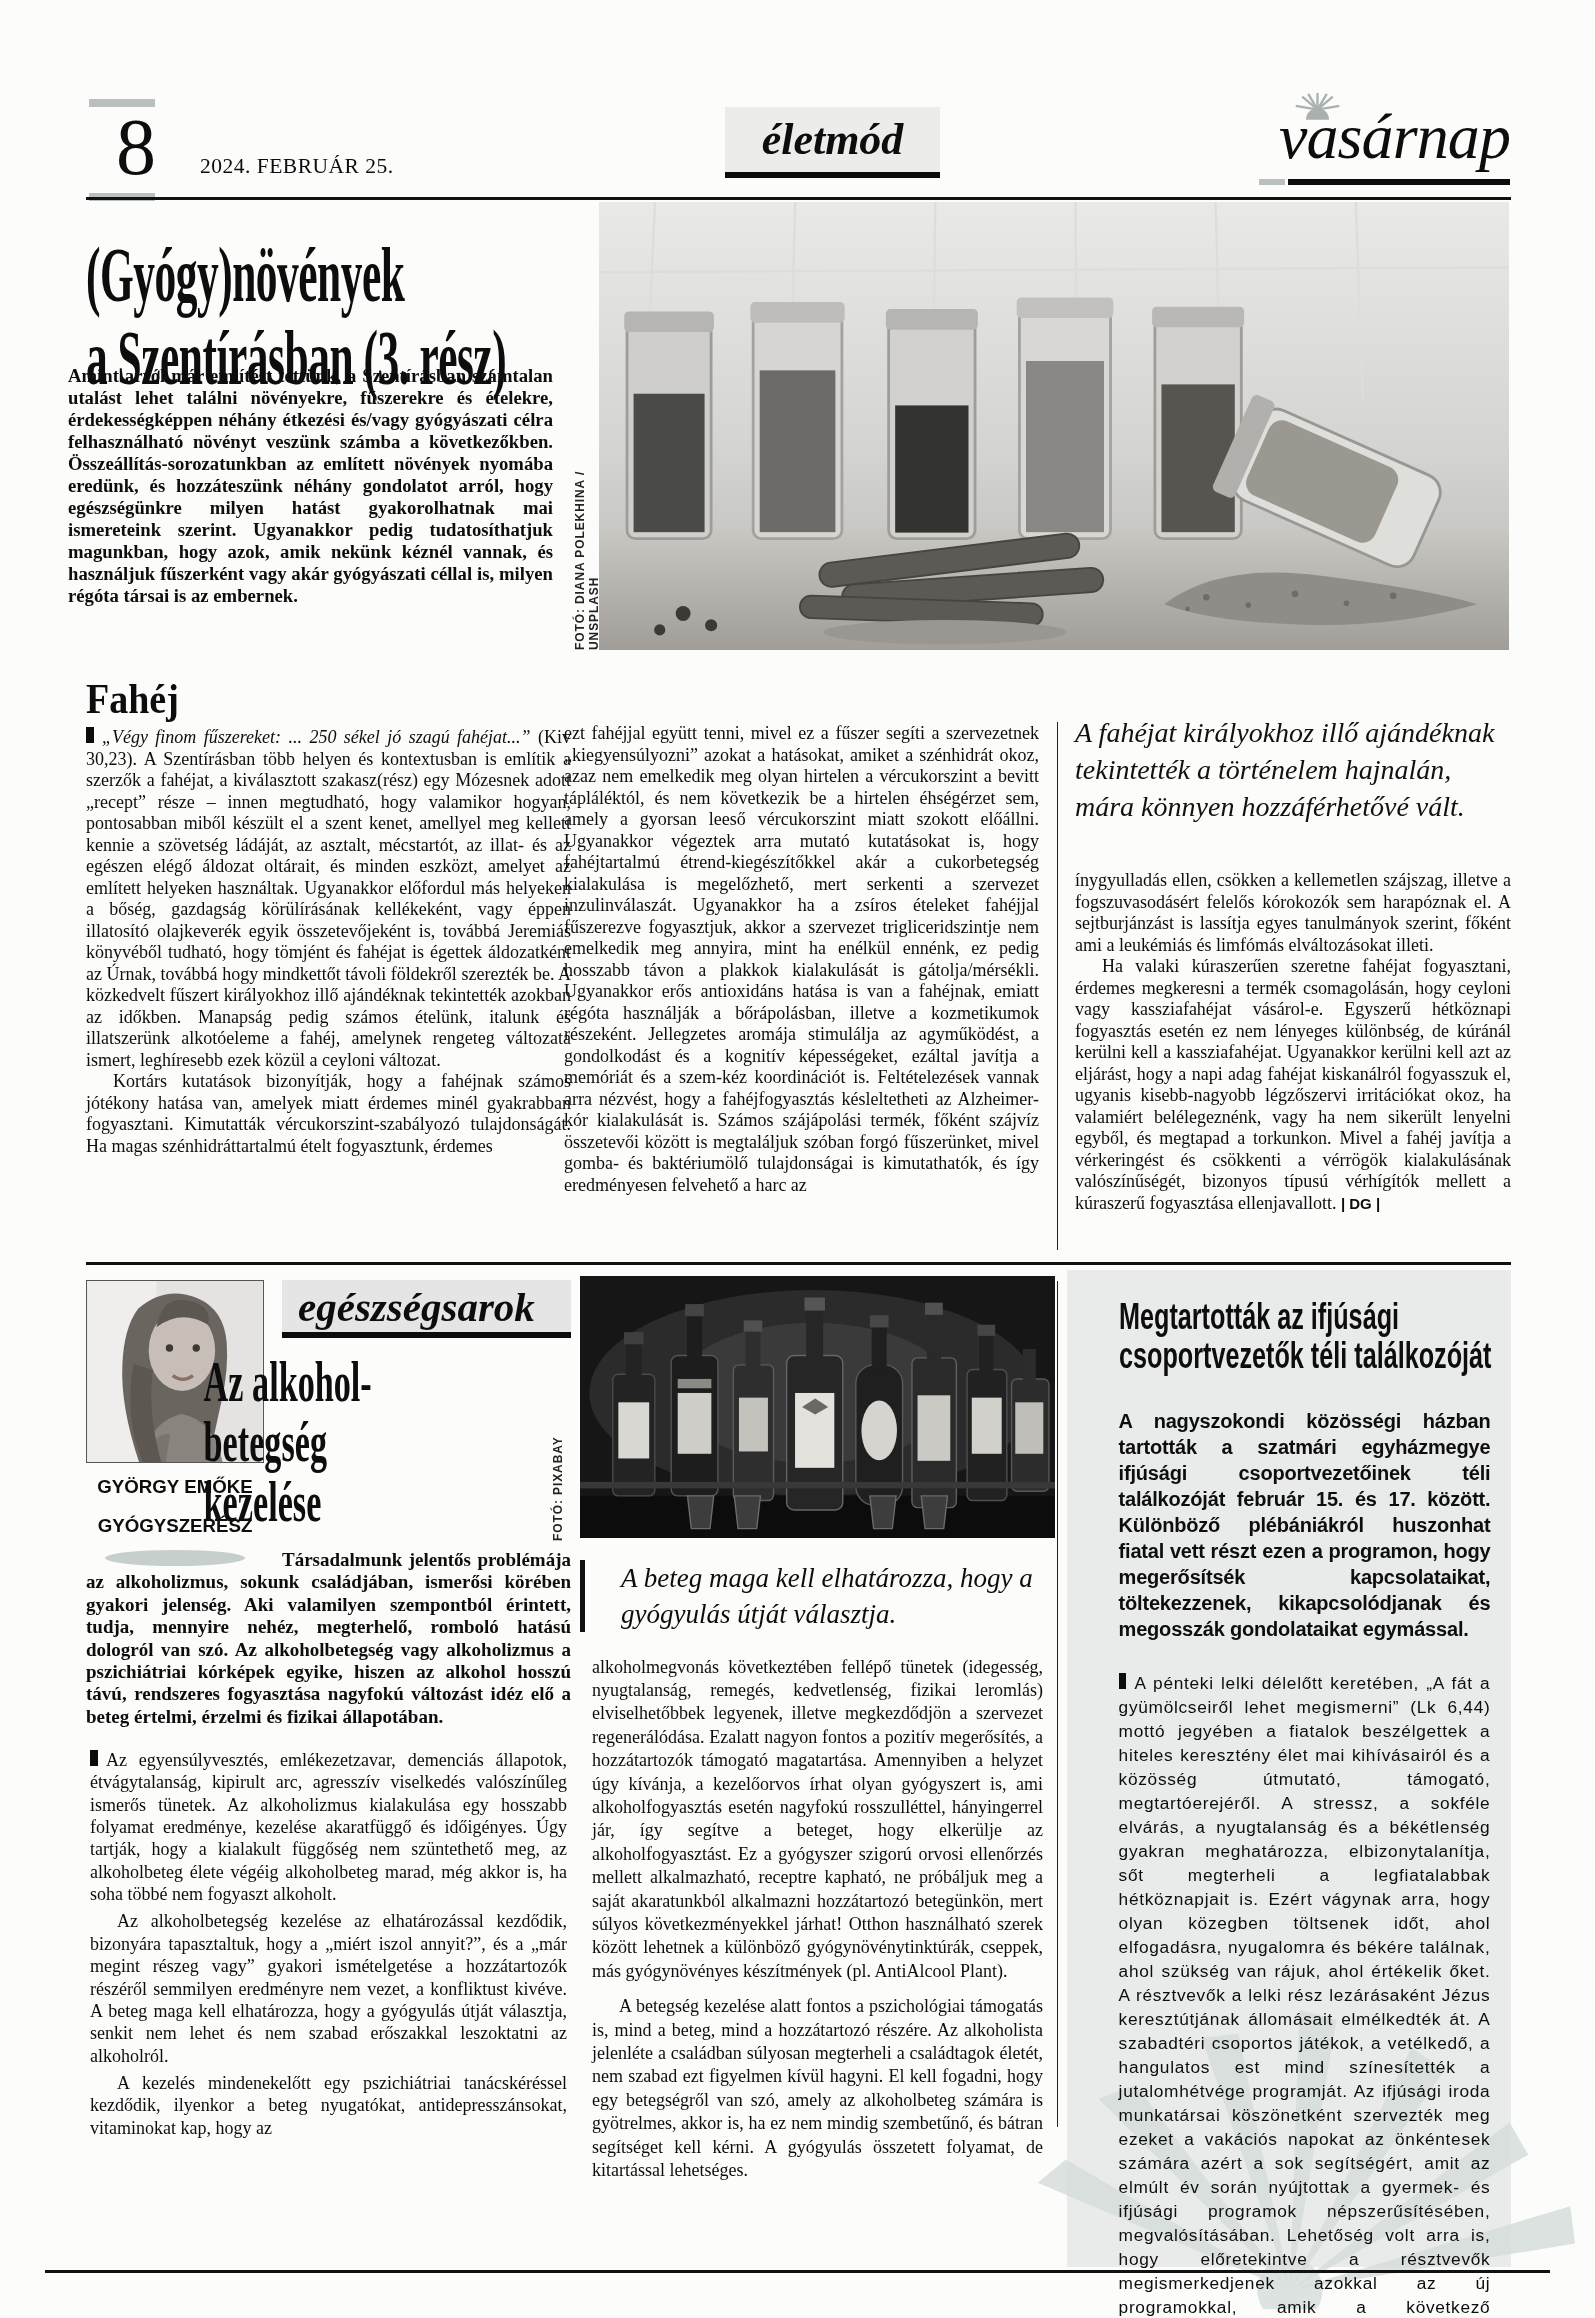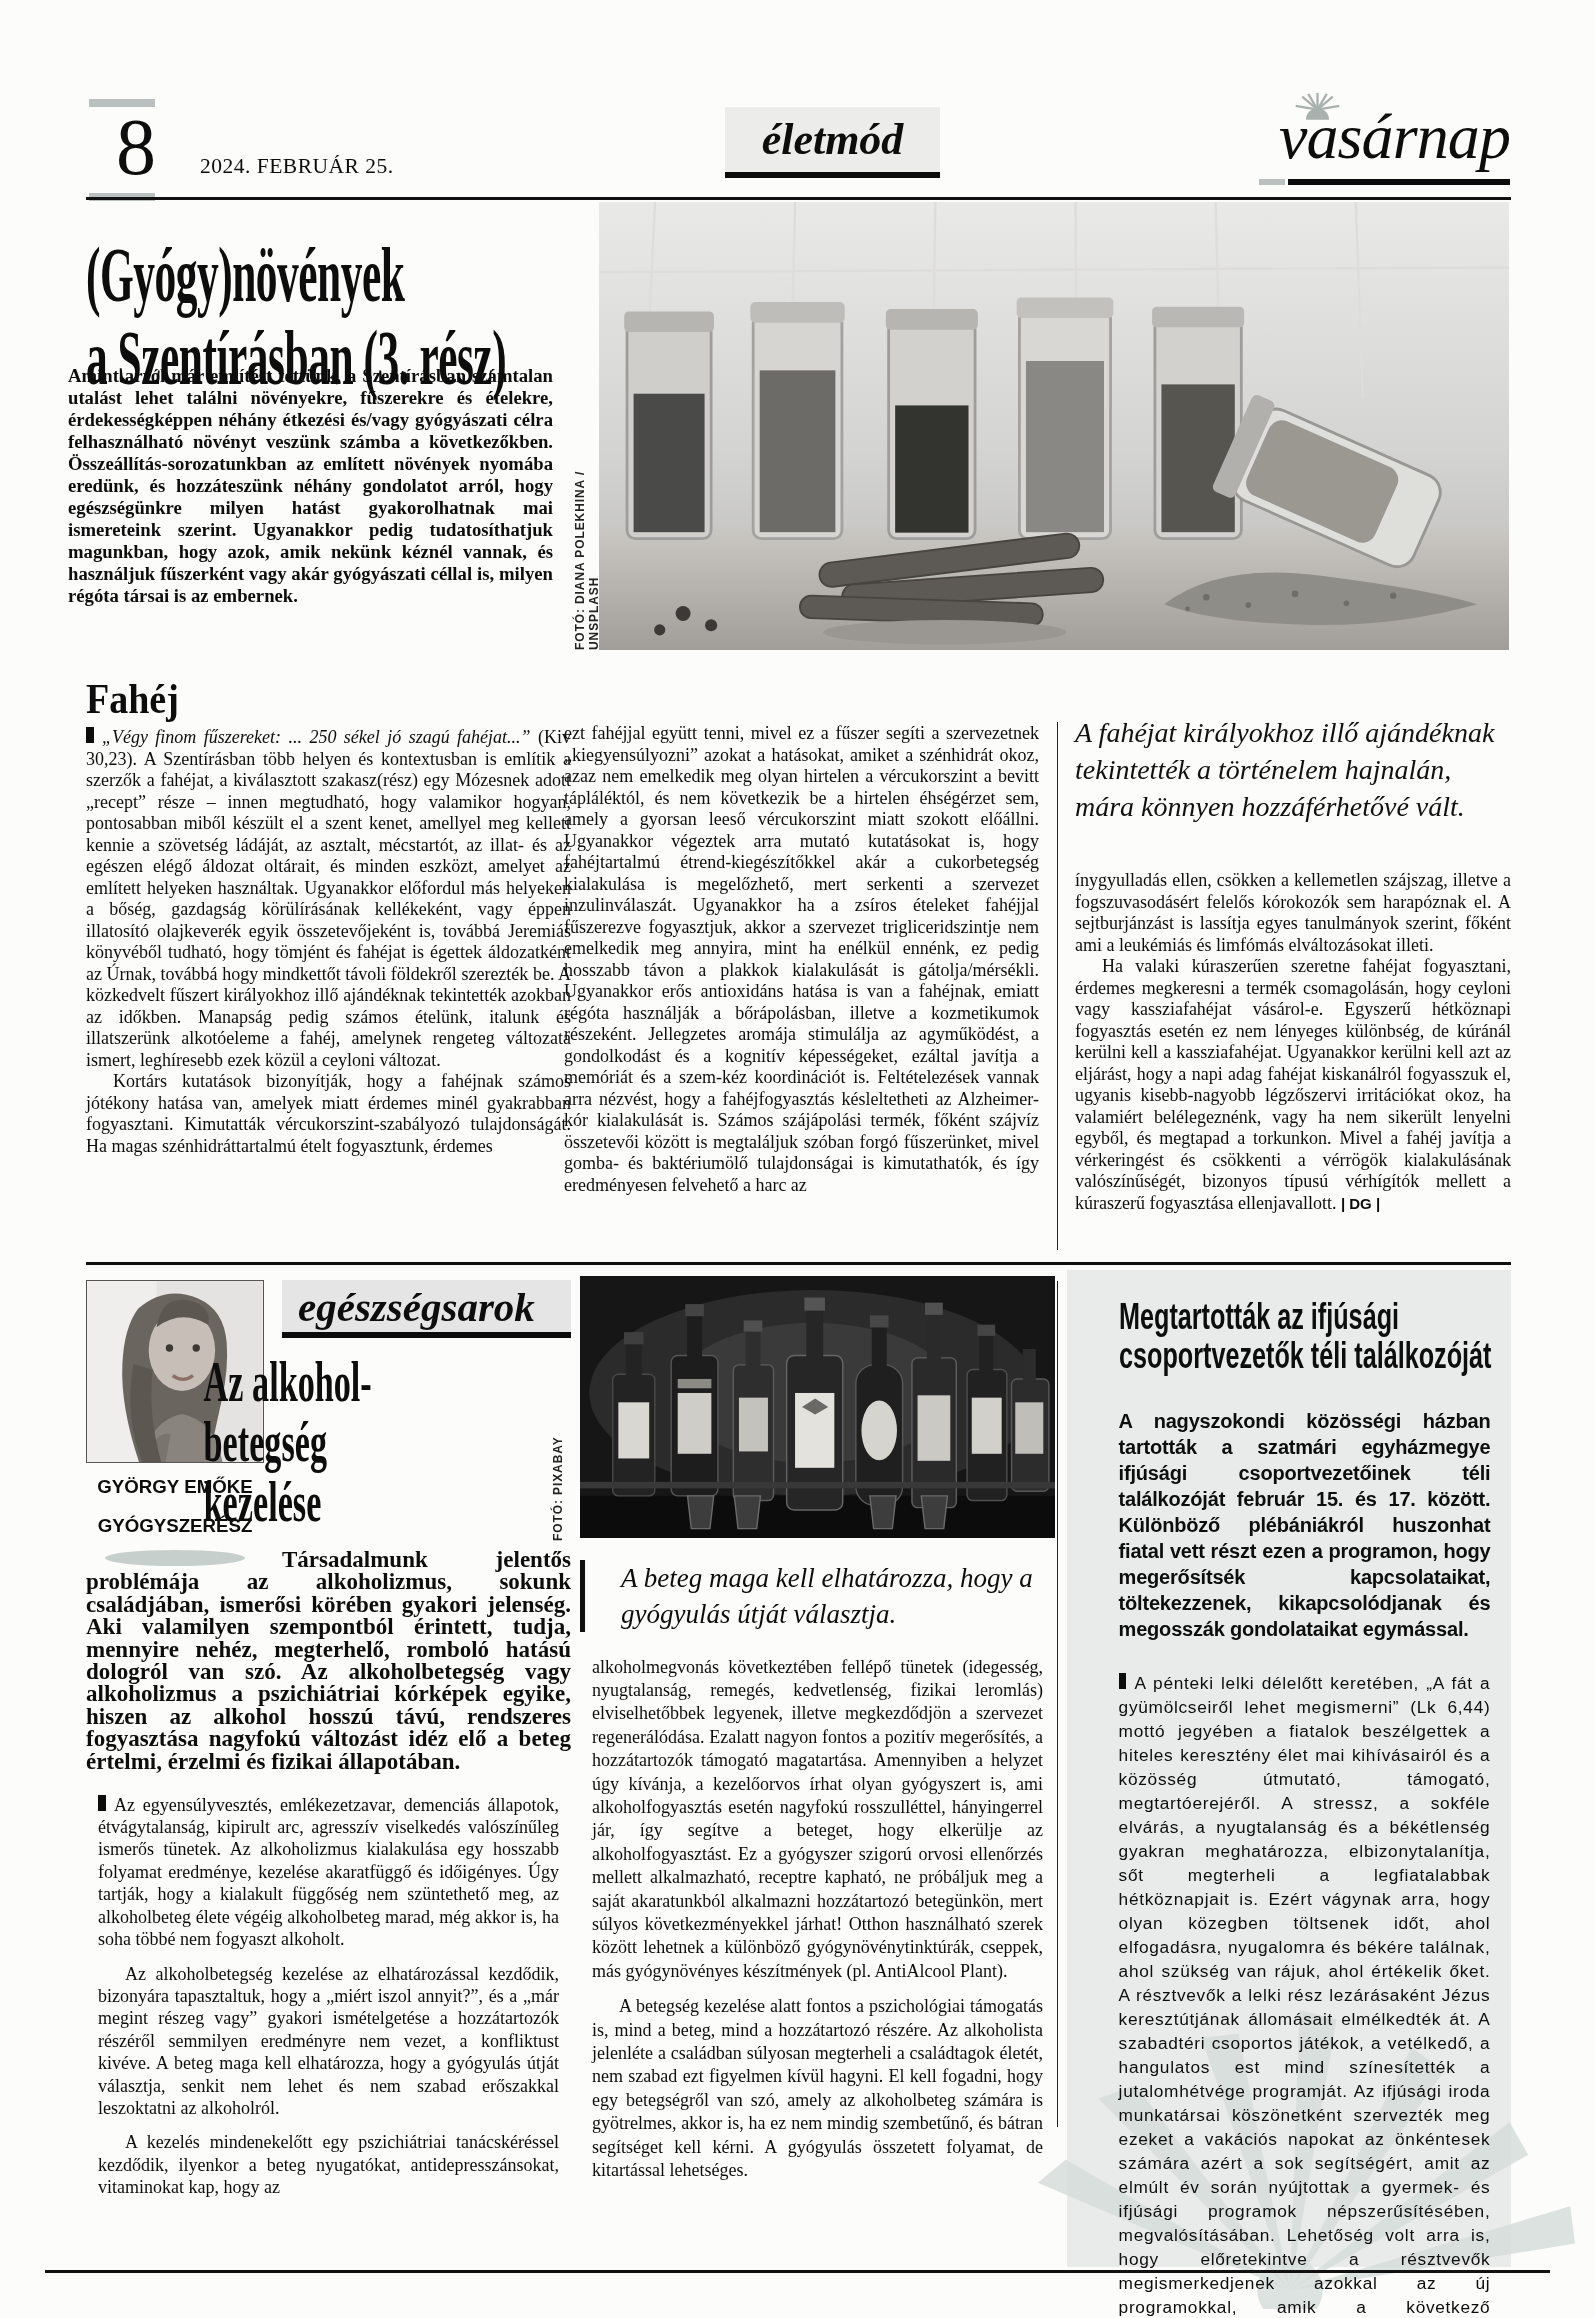--- a/index.html
+++ b/index.html
@@ -56,23 +56,23 @@
   .pfloat{float:left;width:178px;margin-right:18px;}
   .portrait{width:178px;height:183px;border:0.9px solid #555;}
   .authname{margin-top:11.2px;text-align:center;font-family:"Liberation Sans","DejaVu Sans",sans-serif;
             font-weight:700;font-size:18.7px;line-height:22.4px;}
   .authshadow{margin:13px auto 0;width:140px;height:16px;border-radius:50%;background:#c7cfcc;}
   .hband{height:58px;background:#e5e5e5;border-bottom:6px solid #0c0c0c;padding-left:16px;overflow:hidden;}
   .hband span{font-style:italic;font-weight:700;font-size:41px;line-height:54px;}
   .health h2{margin:14px 0 17px 0;}
   .h2line{font-weight:700;font-size:57px;line-height:60px;white-space:nowrap;
           transform:scaleX(0.60);transform-origin:left top;}
-  .hlead{font-weight:700;font-size:23px;line-height:22.4px;text-align:justify;margin:0 0 20.6px 0;}
+  .hlead{font-weight:700;font-size:19px;line-height:22.4px;text-align:justify;margin:0 0 20.6px 0;}
   .hbody{font-size:18px;line-height:22.4px;text-align:justify;}
-  .hbody p{margin:12px;}
+  .hbody p{margin:4px;}
   .hbody p.ind{text-indent:27px;}
   .hbody p.gap{margin-top:4.7px;}
 
   
   .midcol{position:absolute;left:580px;top:1276px;width:475px;}
   .bottles{width:475px;height:262px;display:block;}
   .midq{margin:21.5px 0 0 0;padding-left:36px;border-left:5.1px solid #111;
         font-style:italic;font-size:27px;line-height:36px;}
   .midbody{margin-top:24px;font-size:18px;line-height:23.4px;text-align:justify;}
   .midbody p{margin:12px;}

